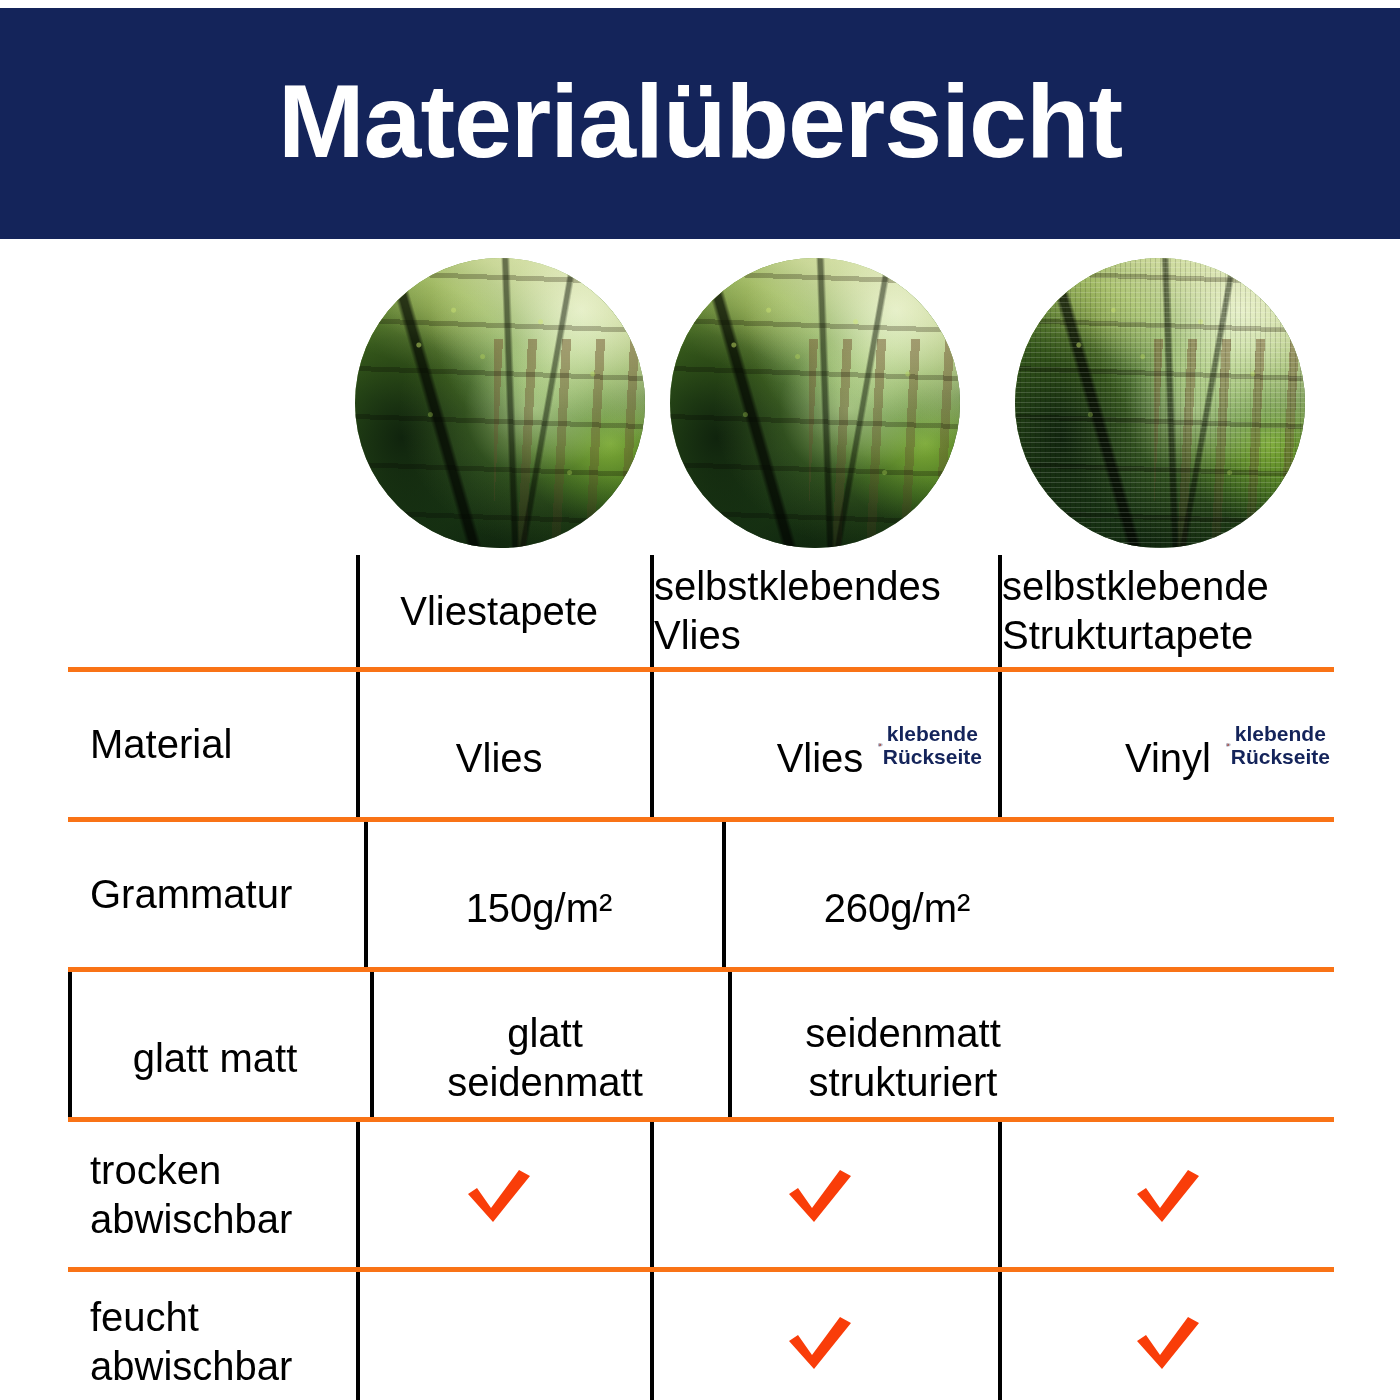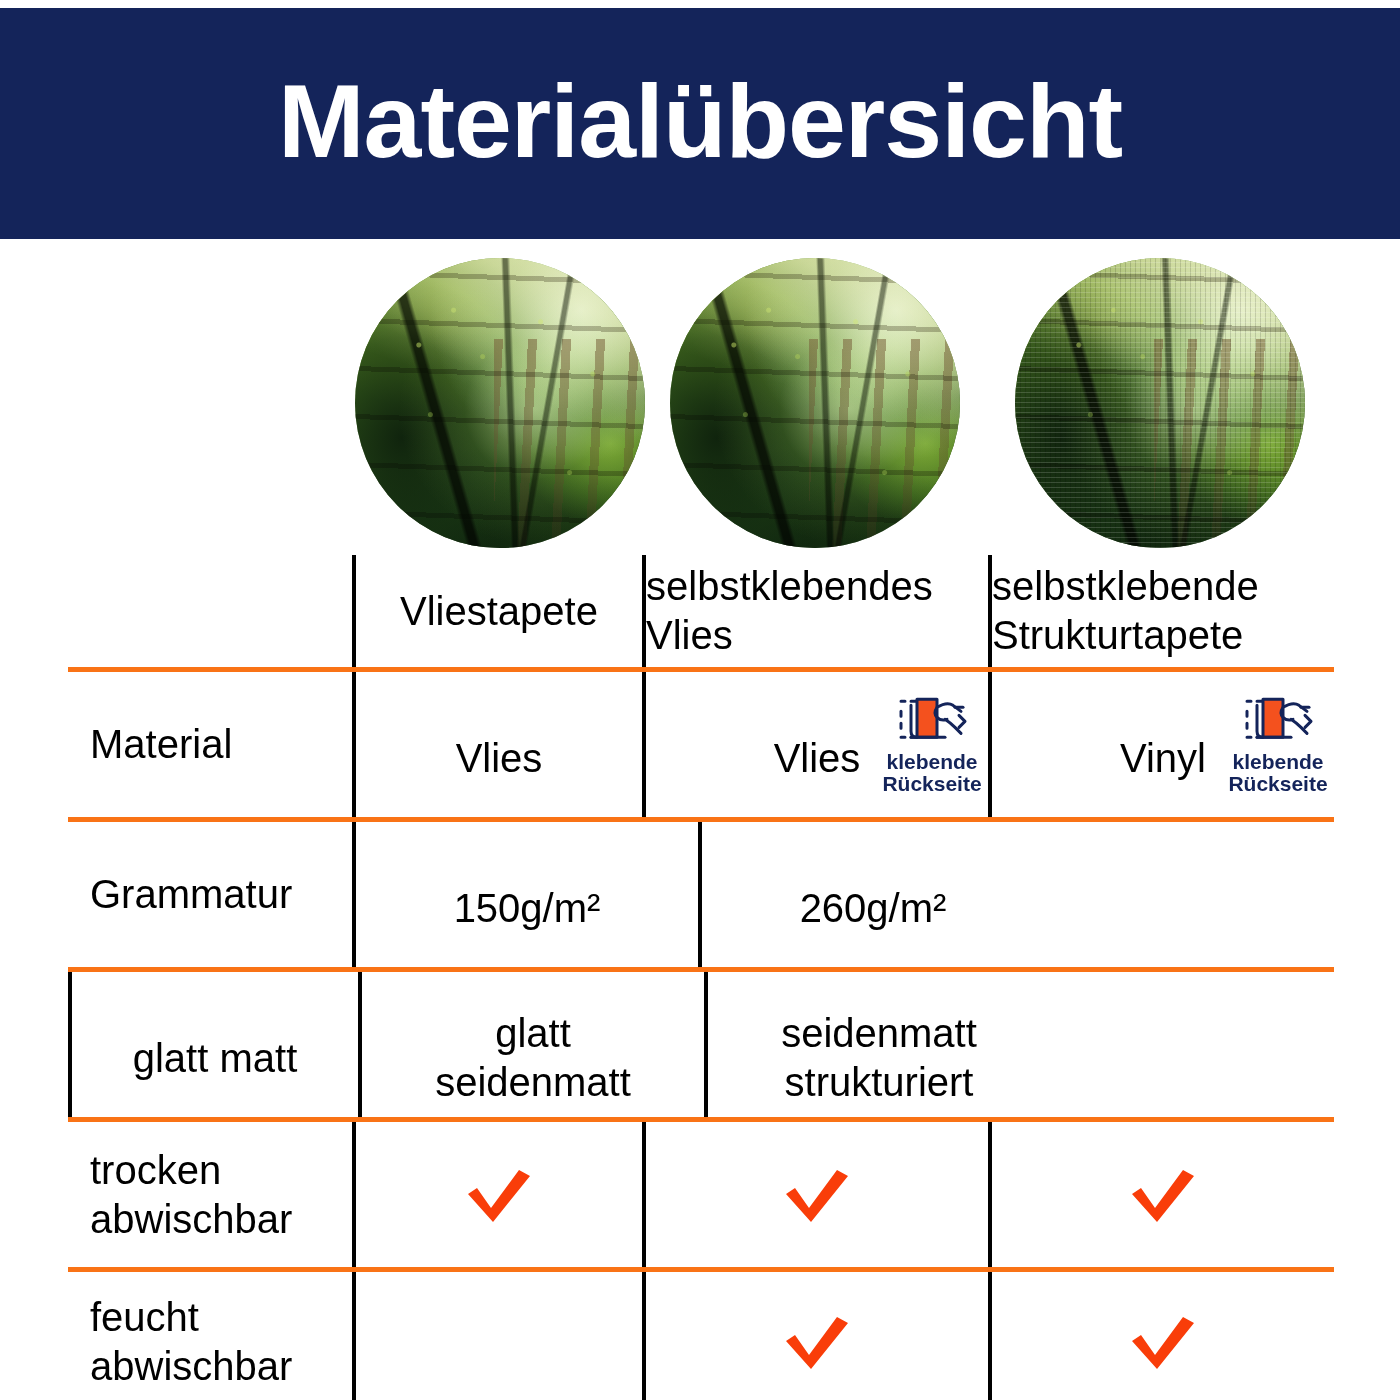--- a/index.html
+++ b/index.html
@@ -105,21 +105,21 @@
     background-image:
       repeating-linear-gradient(0deg, rgba(255,255,255,0.16) 0px, rgba(255,255,255,0.16) 1px, rgba(0,0,0,0) 1px, rgba(0,0,0,0) 5px),
       repeating-linear-gradient(90deg, rgba(0,0,0,0.14) 0px, rgba(0,0,0,0.14) 1px, rgba(0,0,0,0) 1px, rgba(0,0,0,0) 5px);
   }
 
   
   .table{
     position:absolute;left:68px;top:555px;
     width:1266px;
   }
-  .trow{display:flex;position:relative;}
+  .trow{display:flex;position:relative;gap:12px;}
   .tcell{
     position:relative;
     box-sizing:border-box;
     display:flex;align-items:center;justify-content:center;
     text-align:center;
     color:#000;
     font-size:40px;
     line-height:1.22;
     font-family:"Liberation Sans",sans-serif;
   }
@@ -145,21 +145,21 @@
   .cellwrap{
     position:relative;width:100%;height:100%;
     display:flex;align-items:center;justify-content:center;
   }
   .cellwrap.with-badge{justify-content:center;}
   .cell-text{display:inline-block;margin-top:27px;}
 
   
   .badge{
     position:absolute;right:4px;top:50%;transform:translateY(-50%);
-    width:104px;display:flex;flex-direction:column;align-items:center;
+    width:104px;display:flex;align-items:center;
   }
   .badge svg{display:block;width:78px;height:56px;}
   .badge .badge-text{
     margin-top:2px;
     color:#14245a;
     font-weight:bold;
     font-size:21px;
     line-height:1.08;
     text-align:center;
     font-family:"Liberation Sans",sans-serif;

